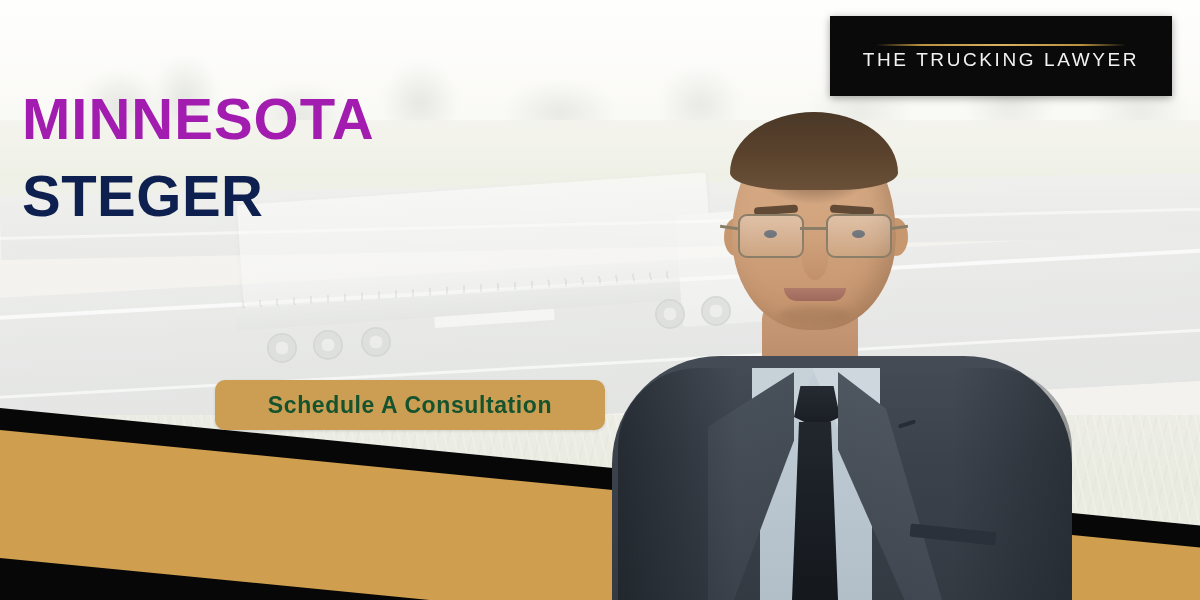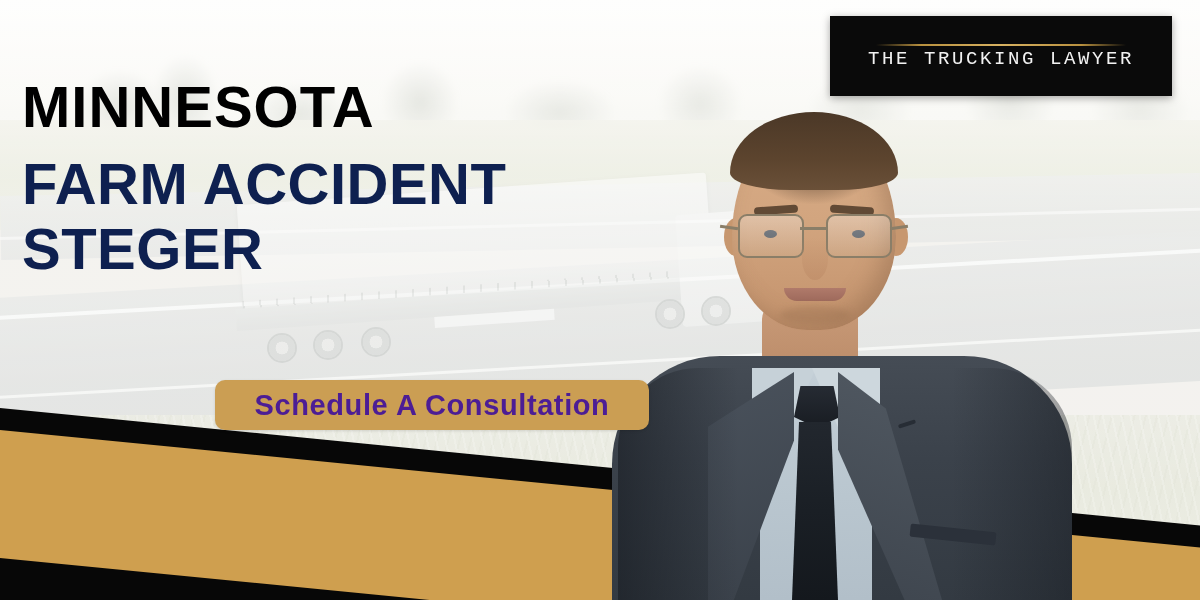--- a/index.html
+++ b/index.html
@@ -259,33 +259,33 @@
     position:absolute;left:286px;top:312px;width:18px;height:4px;
     background:#272d35;border-radius:2px;transform:rotate(-18deg);
   }
 
   
   .headline{
     position:absolute;left:22px;top:78px;width:640px;
   }
   .kicker{
     font-size:58px;font-weight:700;letter-spacing:1px;line-height:1;
-    color:#000000;margin:0 0 16px 0;
+    color:#a21caf;margin:12px 0 16px 0;
   }
   .title{
     font-size:58px;font-weight:700;letter-spacing:.5px;line-height:1.12;
     color:#0e2050;margin:0;
   }
   .title .l2{display:block;}
 
   .cta{
-    position:absolute;left:215px;top:380px;width:434px;height:50px;
+    position:absolute;left:215px;top:380px;width:390px;height:50px;
     background:#cb9e53;border:none;border-radius:10px;
-    color:#4c1d95;font-family:"Liberation Sans",sans-serif;
-    font-size:29px;font-weight:700;letter-spacing:.6px;
+    color:#14532d;font-family:"Liberation Sans",sans-serif;
+    font-size:23px;font-weight:700;letter-spacing:.6px;
     display:flex;align-items:center;justify-content:center;
     cursor:pointer;box-shadow:0 1px 3px rgba(0,0,0,.12);
   }
 
   
   .logo{
     position:absolute;left:830px;top:16px;width:342px;height:80px;
     background:#0a0a0a;display:flex;flex-direction:column;
     align-items:center;justify-content:center;
     box-shadow:0 2px 8px rgba(0,0,0,.35);
@@ -294,21 +294,21 @@
     font-family:"Liberation Serif",serif;
     font-size:38px;font-weight:700;letter-spacing:1.5px;line-height:1;
     color:#ffffff;margin:0 0 2px 0;
     text-shadow:0 1px 2px rgba(0,0,0,.8);
   }
   .logo-rule{
     width:250px;height:2px;margin:1px 0 4px 0;
     background:linear-gradient(90deg,rgba(190,150,80,0) 0%,#b9913f 18%,#d8b262 50%,#b9913f 82%,rgba(190,150,80,0) 100%);
   }
   .logo-tag{
-    font-family:Liberation Mono, monospace;
+    font-family:Liberation Sans, sans-serif;
     font-size:19px;font-weight:400;letter-spacing:2.6px;line-height:1;
     color:#f2f2f2;margin:0;
   }
 </style>
 </head>
 <body>
 
 <div id="banner">
 
   <div class="bg-layer">
@@ -375,21 +375,20 @@
       <div class="temple r"></div>
     </div>
     <div class="nose"></div>
     <div class="mouth"></div>
     <div class="chin-shadow"></div>
   </div>
 
   <div class="headline">
     <div class="kicker">MINNESOTA</div>
     <h1 class="title">
-      <span>FARM ACCIDENT</span>
       <span class="l2">STEGER</span>
     </h1>
   </div>
 
   <button class="cta">Schedule A Consultation</button>
 
   <div class="logo">
     <div class="logo-rule"></div>
     <div class="logo-tag">THE TRUCKING LAWYER</div>
   </div>

